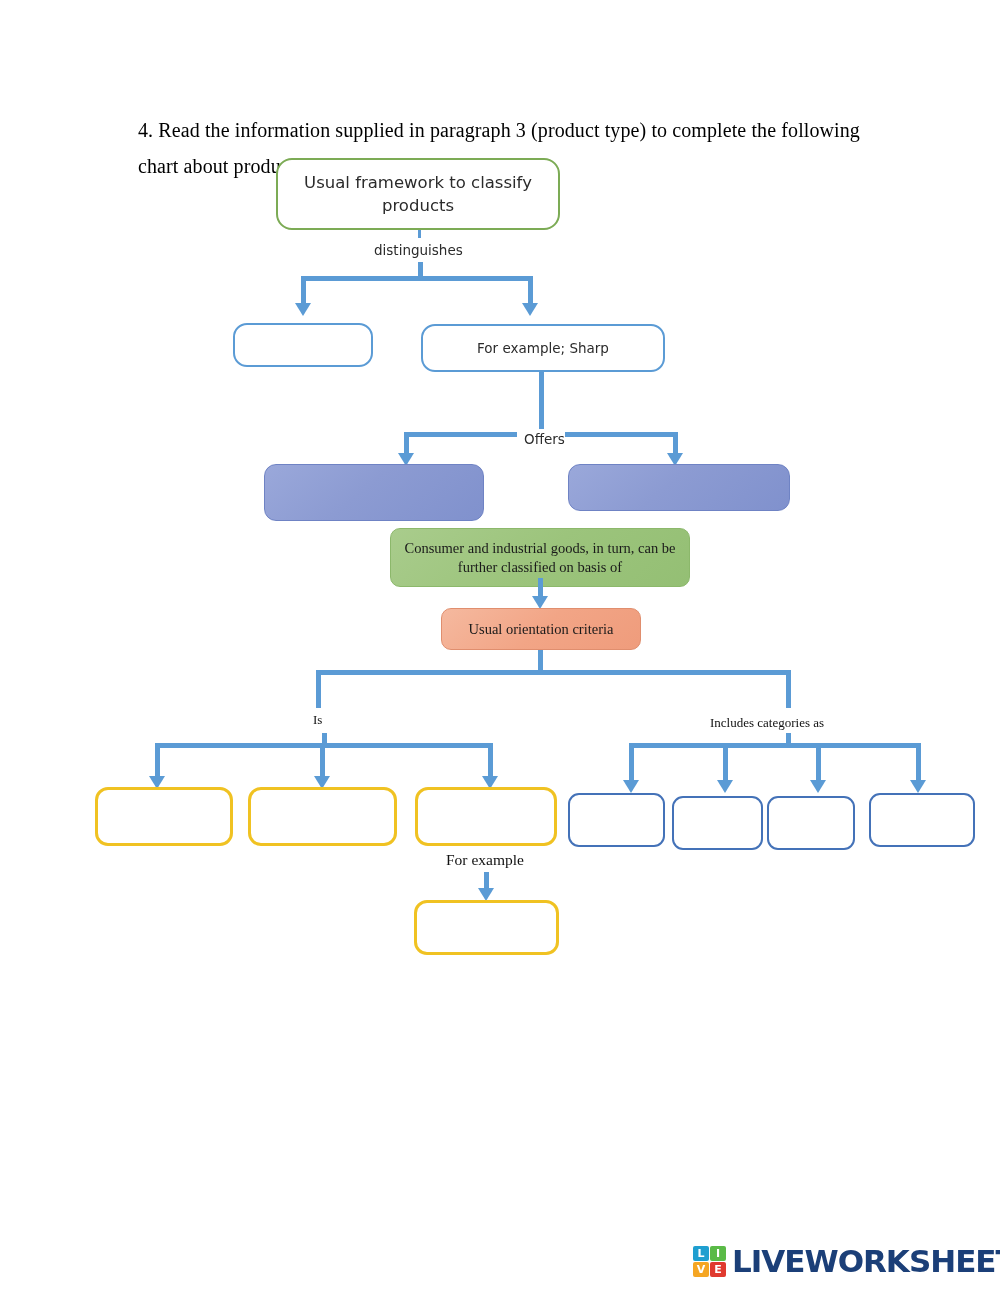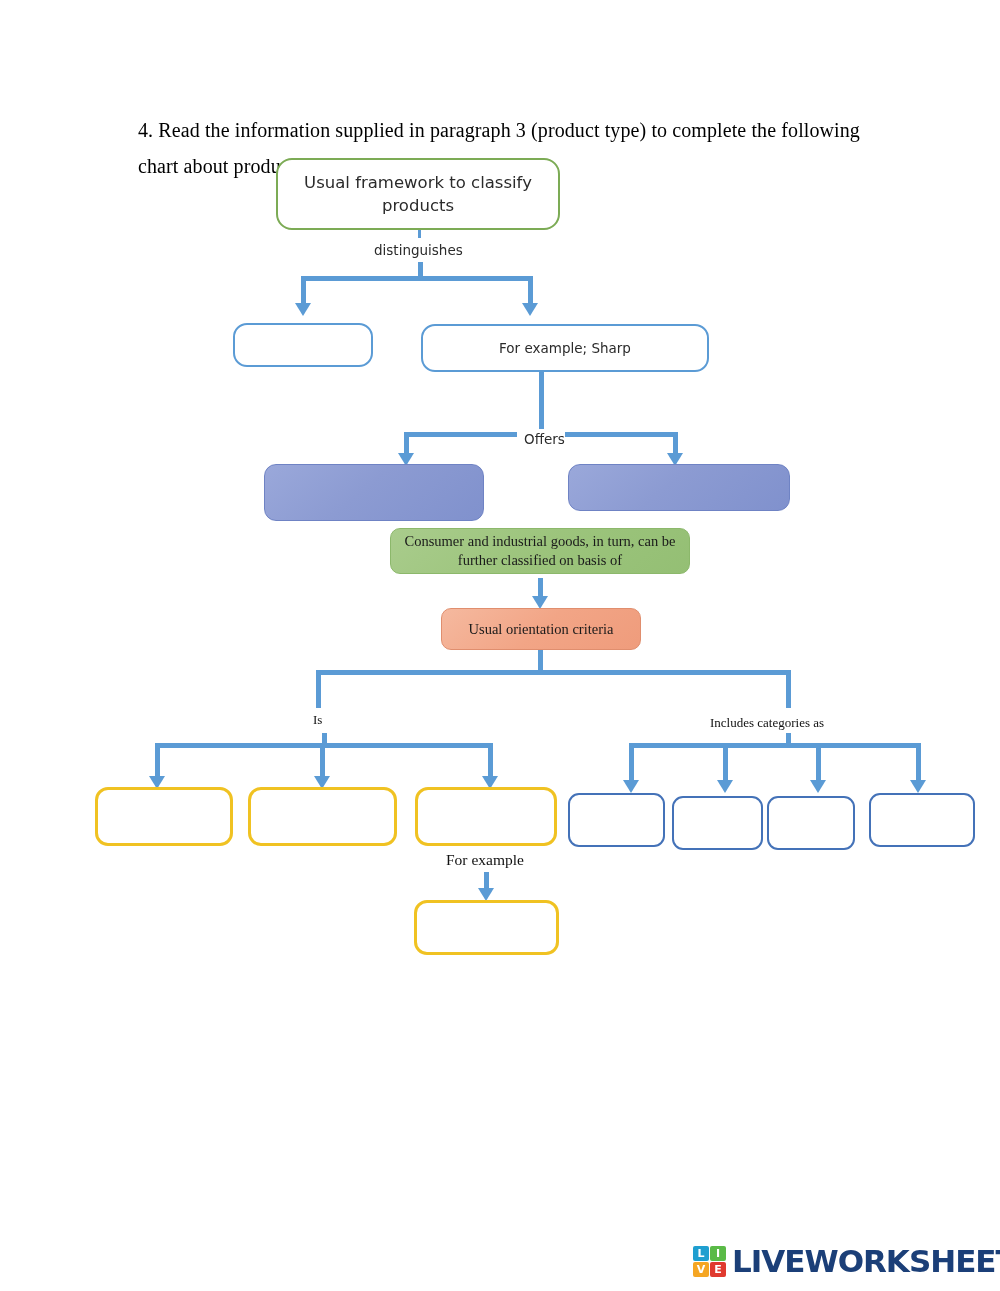--- a/index.html
+++ b/index.html
@@ -210,21 +210,21 @@
     <div class="conn h" style="left:301px; top:276px; width:232px;"></div>
     <div class="conn v" style="left:301px; top:276px; height:28px;"></div>
     <div class="arrow-down" style="left:295px; top:303px;"></div>
     <div class="conn v" style="left:528px; top:276px; height:28px;"></div>
     <div class="arrow-down" style="left:522px; top:303px;"></div>
 
     <div class="node blue-outline" style="left:233px; top:323px; width:140px; height:44px;">
       <span class="node-text"></span>
     </div>
 
-    <div class="node blue-outline" style="left:421px; top:324px; width:288px; height:48px;">
+    <div class="node blue-outline" style="left:421px; top:324px; width:244px; height:48px;">
       <span class="node-text">For example; Sharp</span>
     </div>
 
     <div class="conn v" style="left:539px; top:372px; height:57px;"></div>
 
     <div class="edge-label sans" style="left:524px; top:431px;">Offers</div>
 
     <div class="conn h" style="left:404px; top:432px; width:113px;"></div>
     <div class="conn v" style="left:404px; top:432px; height:22px;"></div>
     <div class="arrow-down" style="left:398px; top:453px;"></div>
@@ -234,21 +234,21 @@
     <div class="arrow-down" style="left:667px; top:453px;"></div>
 
     <div class="node blue-fill" style="left:264px; top:464px; width:220px; height:57px;">
       <span class="node-text"></span>
     </div>
 
     <div class="node blue-fill" style="left:568px; top:464px; width:222px; height:47px;">
       <span class="node-text"></span>
     </div>
 
-    <div class="node green-fill" style="left:390px; top:528px; width:300px; height:46px;">
+    <div class="node green-fill" style="left:390px; top:528px; width:300px; height:59px;">
       <span class="node-text">Consumer and industrial goods, in turn, can be further classified on basis of</span>
     </div>
 
     <div class="conn v" style="left:538px; top:578px; height:20px;"></div>
     <div class="arrow-down" style="left:532px; top:596px;"></div>
 
     <div class="node orange-fill" style="left:441px; top:608px; width:200px; height:42px;">
       <span class="node-text">Usual orientation criteria</span>
     </div>
 

